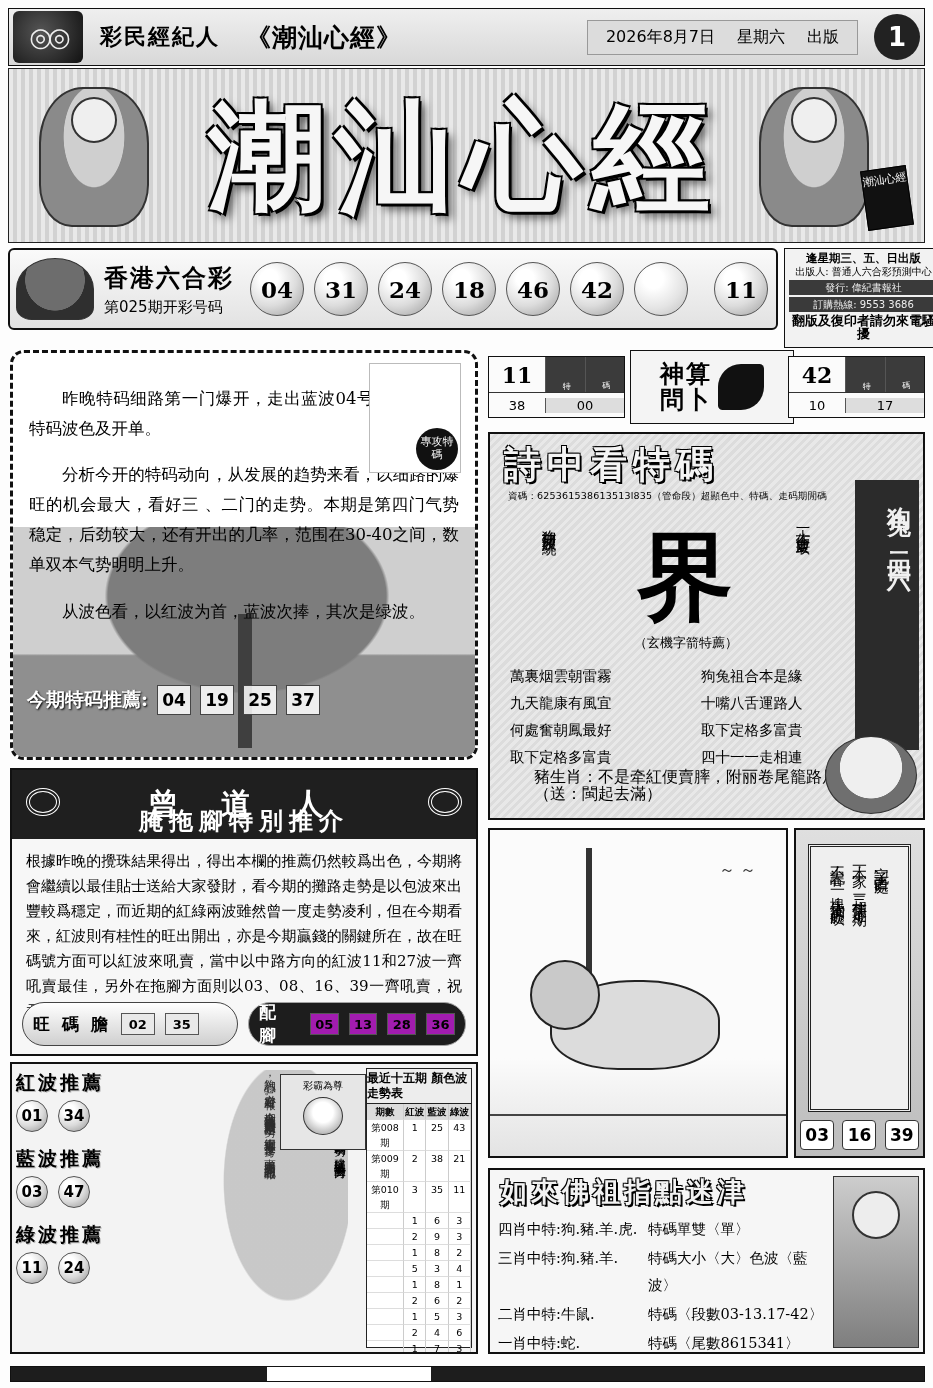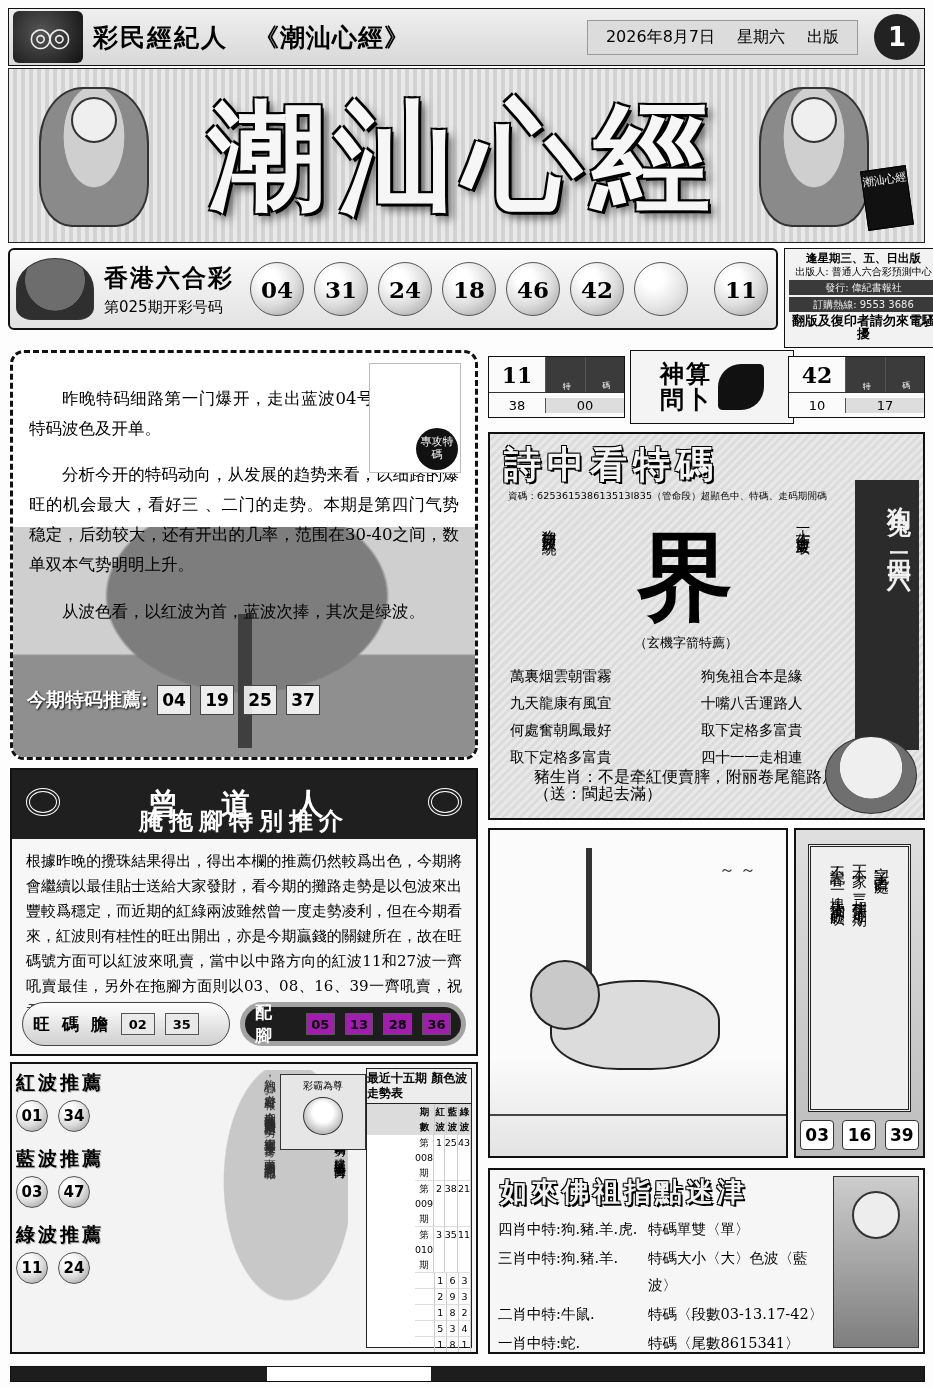--- a/index.html
+++ b/index.html
@@ -26,21 +26,21 @@
   }
   .mast-logo {
     width:70px; height:52px; margin-left:4px;
     background: radial-gradient(circle at 40% 40%, #555, #111);
     border-radius:6px;
     display:flex;align-items:center;justify-content:center;
     color:#eee; font-size:26px; letter-spacing:-4px;
   }
   .mast-brand {
     font-family:Liberation Serif, serif;
-    font-size:25px; font-weight:bold; margin-left:10px;
+    font-size:22px; font-weight:bold; margin-left:17px;
     letter-spacing:2px;
   }
   .mast-sub {
     font-family:"DejaVu Serif", serif;
     font-size:25px; font-weight:bold; margin-left:26px;
     letter-spacing:1px;
   }
   .mast-date {
     margin-left:auto; margin-right:6px;
     display:flex; align-items:center; gap:22px;
@@ -298,21 +298,21 @@
   }
   .zdr-bars{
     position:absolute; left:10px; bottom:8px; right:10px; height:44px;
     display:flex; gap:10px;
   }
   .bar {
     flex:1; border-radius:22px; display:flex; align-items:center;
     padding:0 10px; gap:10px;
   }
   .bar.light{ background:linear-gradient(180deg,#fff,#cfcfcf); border:1px solid #444;}
-  .bar.dark{ background:#1d1d1d; color:#fff; border:5px solid #a3a3a3;}
+  .bar.dark{ background:#1d1d1d; color:#fff; border:1px solid #a3a3a3;}
   .bar-label{ font-size:17px;font-weight:bold;font-family:"DejaVu Serif",serif;letter-spacing:3px;}
   .chip{
     width:34px;height:22px;background:#e9e9e9;border:1px solid #555;
     display:flex;align-items:center;justify-content:center;font-size:13px;font-weight:bold;color:#000;
   }
   .bar.dark .chip{ background:#a21caf; }
 
   
   .lionbox{
     position:absolute; left:488px; top:828px; width:300px; height:330px;
@@ -406,21 +406,21 @@
   }
   .trendtable{
     position:absolute; right:4px; top:4px; width:106px; bottom:4px;
     border:1px solid #222; background:#fff;
     font-size:9.5px;
   }
   .tt-title{
     background:#ededed; border-bottom:1px solid #222;
     text-align:left; font-size:12px; font-weight:bold; line-height:15px; padding:2px 0;
   }
-  .tt-head, .tt-row{ display:flex;padding-left:48px; }
+  .tt-head, .tt-row{ display:flex; }
   .tt-head div, .tt-row div{
     flex:1; text-align:center; border-right:1px solid #ccc; border-bottom:1px solid #ddd;
     line-height:15px;
   }
   .tt-head{ background:#dcdcdc; font-weight:bold; }
   .tt-head div:first-child, .tt-row div:first-child{ flex:1.7; }
 
   
   .buddhabox{
     position:absolute; left:488px; top:1168px; width:437px; height:186px;

